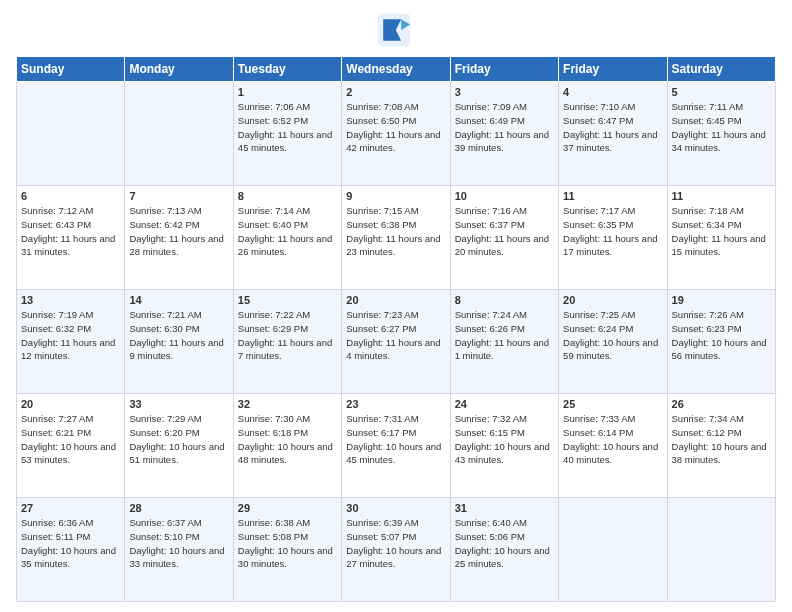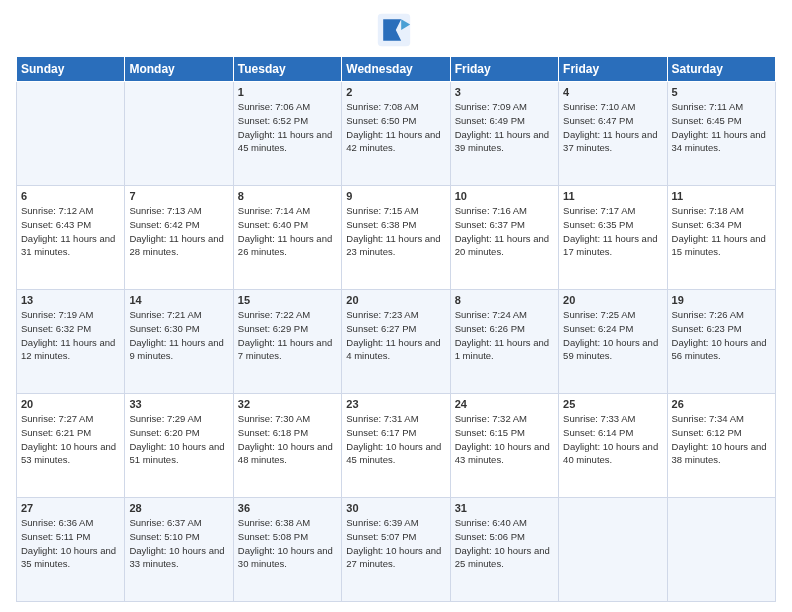--- a/index.html
+++ b/index.html
@@ -253,21 +253,21 @@
         <tr>
           <td>
             <span class="day-num">27</span>
             <div class="cell-content">Sunrise: 6:36 AM<br>Sunset: 5:11 PM<br>Daylight: 10 hours and 35 minutes.</div>
           </td>
           <td>
             <span class="day-num">28</span>
             <div class="cell-content">Sunrise: 6:37 AM<br>Sunset: 5:10 PM<br>Daylight: 10 hours and 33 minutes.</div>
           </td>
           <td>
-            <span class="day-num">36</span>
+            <span class="day-num">29</span>
             <div class="cell-content">Sunrise: 6:38 AM<br>Sunset: 5:08 PM<br>Daylight: 10 hours and 30 minutes.</div>
           </td>
           <td>
             <span class="day-num">30</span>
             <div class="cell-content">Sunrise: 6:39 AM<br>Sunset: 5:07 PM<br>Daylight: 10 hours and 27 minutes.</div>
           </td>
           <td>
             <span class="day-num">31</span>
             <div class="cell-content">Sunrise: 6:40 AM<br>Sunset: 5:06 PM<br>Daylight: 10 hours and 25 minutes.</div>
           </td>

